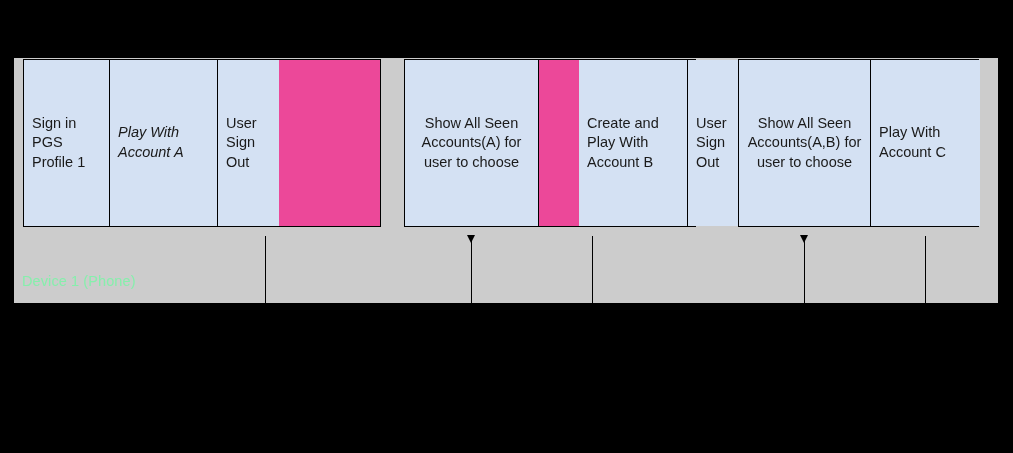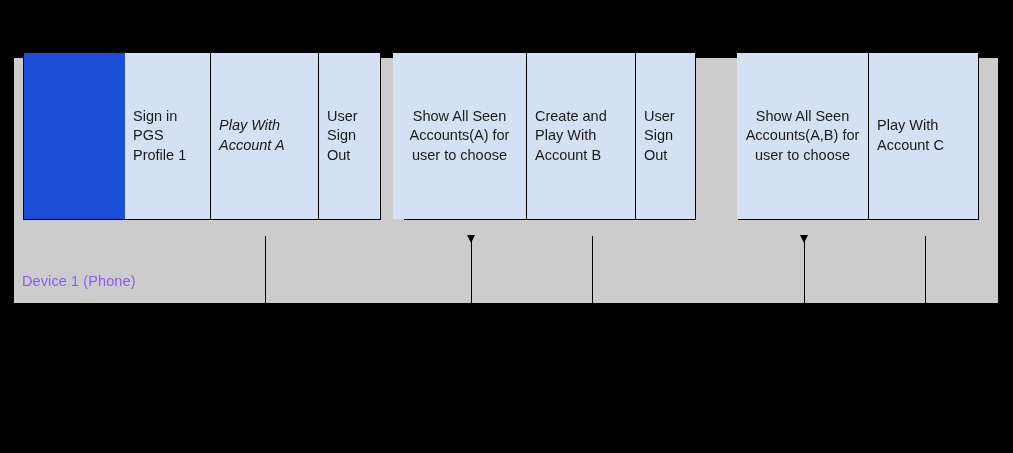--- a/index.html
+++ b/index.html
@@ -30,35 +30,34 @@
     height: 245px;
     background: #cccccc;
     box-sizing: border-box;
   }
 
   .device-label {
     position: absolute;
     left: 22px;
     top: 273px;
     font-size: 14.5px;
-    color: #8b5cf6;
+    color: #86efac;
     white-space: nowrap;
     letter-spacing: 0.1px;
   }
 
   
   .group {
     position: absolute;
-    top: 52px;
+    top: 59px;
     height: 168px;
     display: flex;
     box-sizing: border-box;
     border: 1.3px solid #000000;
-    background: #1d4ed8;
-    justify-content: flex-end;
+    background: #ec4899;
   }
 
   .state-box {
     box-sizing: border-box;
     background: #d4e1f3;
     border-right: 1.3px solid #000000;
     display: flex;
     align-items: center;
     justify-content: flex-start;
     padding: 0 8px;
@@ -113,21 +112,21 @@
           <span class="state-label">Play With Account A</span>
         </div>
         <div class="state-box align-left" style="width: 61px; flex: 0 0 61px;">
           <span class="state-label">User Sign Out</span>
         </div>
       </div>
       <div class="group" style="left: 404px; width: 292px;">
         <div class="state-box align-center" style="width: 134px; flex: 0 0 134px;">
           <span class="state-label">Show All Seen Accounts(A) for user to choose</span>
         </div>
-        <div class="state-box align-left" style="width: 109px; flex: 0 0 109px;">
+        <div class="state-box align-left" style="width: 109px; flex: 0 0 109px; margin-left: 40px;">
           <span class="state-label">Create and Play With Account B</span>
         </div>
         <div class="state-box align-left" style="width: 59px; flex: 0 0 59px;">
           <span class="state-label">User Sign Out</span>
         </div>
       </div>
       <div class="group" style="left: 738px; width: 241px;">
         <div class="state-box align-center" style="width: 132px; flex: 0 0 132px;">
           <span class="state-label">Show All Seen Accounts(A,B) for user to choose</span>
         </div>

